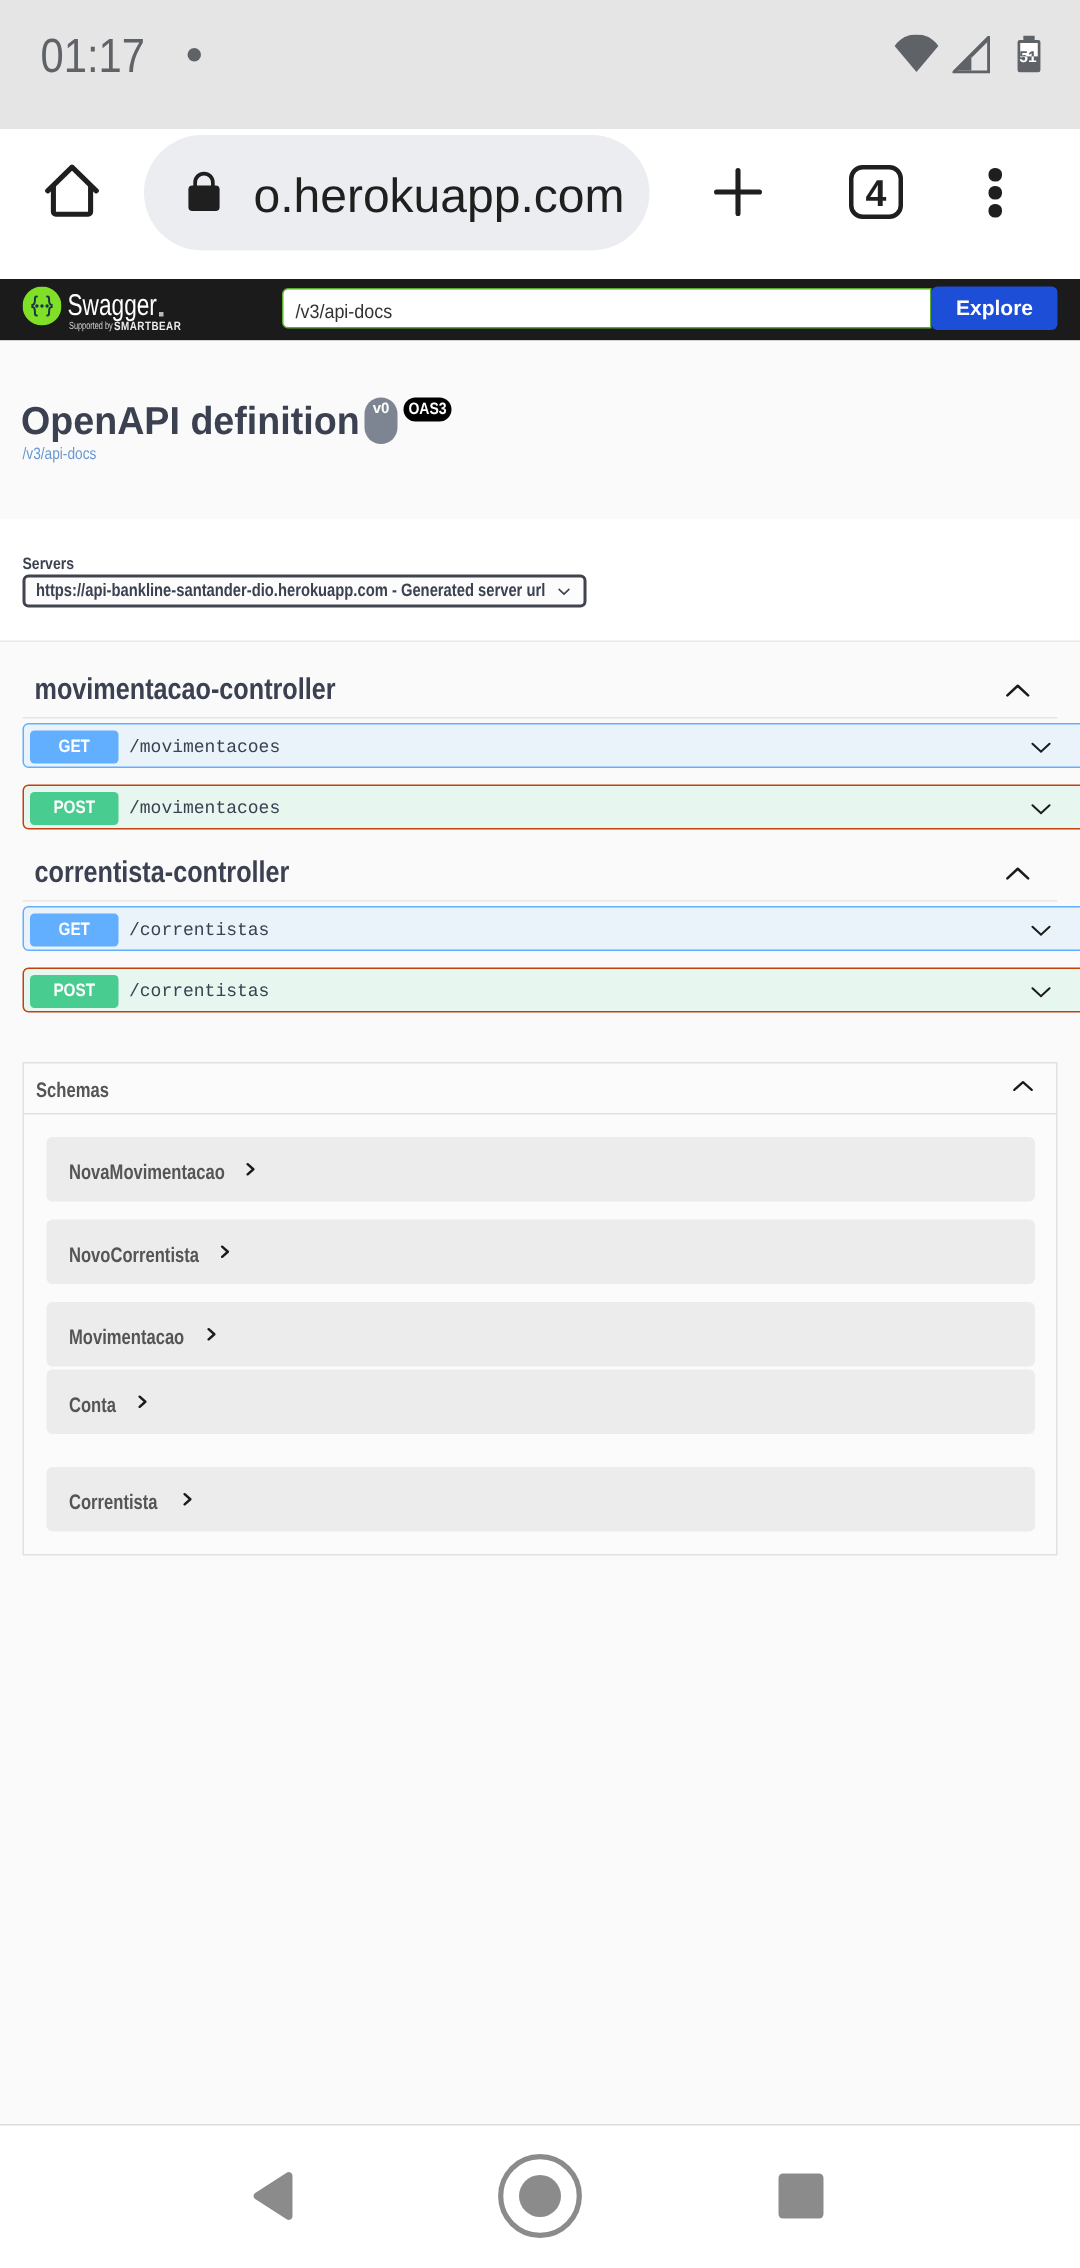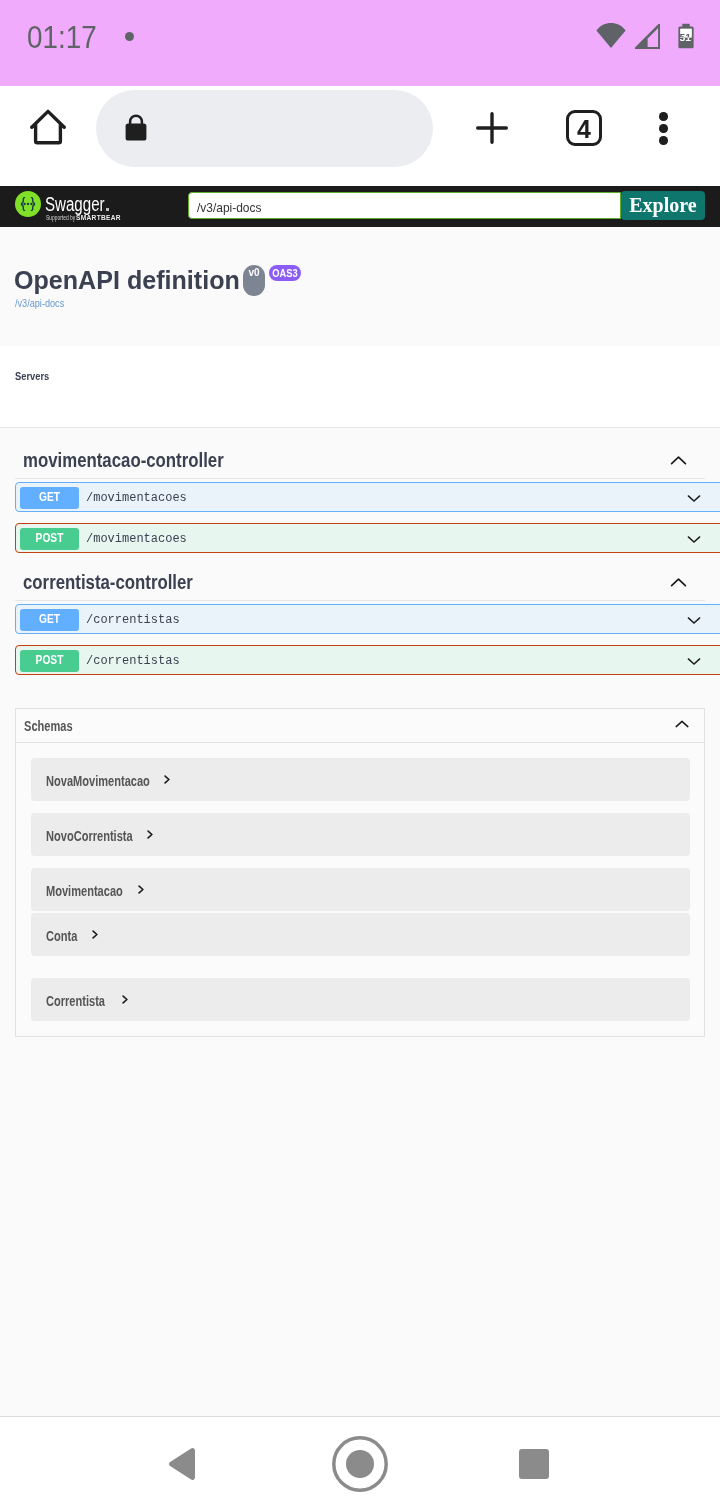--- a/index.html
+++ b/index.html
@@ -1,21 +1,21 @@
 <!DOCTYPE html>
 <html><head>
 <meta charset="utf-8">
 <style>
   html,body{margin:0;padding:0;}
   *{-webkit-font-smoothing:antialiased;}
   body{width:720px;height:1512px;background:#fafafa;font-family:"Liberation Sans",sans-serif;overflow:hidden;}
   .phone{position:relative;width:720px;height:1512px;background:#fff;}
 
   
-  .statusbar{position:absolute;left:0;top:0;width:720px;height:86px;background:#f0abfc;}
+  .statusbar{position:absolute;left:0;top:0;width:720px;height:86px;background:#e5e5e5;}
   .sb-time{position:absolute;left:27px;top:19px;font-size:32px;color:#5f6368;line-height:37px;transform:scaleX(0.87);transform-origin:left top;}
   .sb-dot{position:absolute;left:125px;top:32px;width:9px;height:9px;border-radius:50%;background:#5f6368;}
   .ico-wifi{position:absolute;left:596px;top:23px;width:30px;height:25px;}
   .ico-signal{position:absolute;left:635px;top:24px;width:25px;height:25px;}
   .ico-batt{position:absolute;left:678px;top:23px;width:16px;height:26px;opacity:0.999;}
   .ico-batt text{-webkit-font-smoothing:antialiased;text-rendering:geometricPrecision;}
 
   
   .toolbar{position:absolute;left:0;top:86px;width:720px;height:100px;background:#fff;}
   .ico-home{position:absolute;left:30px;top:109px;width:36px;height:36px;}
@@ -30,30 +30,30 @@
 
   
   .topbar{position:absolute;left:0;top:186px;width:720px;height:41px;background:#1b1b1b;}
   .logo-mark{position:absolute;left:15px;top:191px;width:26px;height:26px;}
   .logo-txt{position:absolute;left:45px;top:193px;font-size:20px;color:#fff;font-weight:normal;line-height:22px;transform:scaleX(0.755);transform-origin:left top;white-space:nowrap;}
   .logo-dot{position:absolute;left:106px;top:208px;width:3px;height:3px;background:#b9b9b9;}
   .logo-sub{position:absolute;left:46px;top:214px;font-size:7px;color:#d5d5d5;line-height:8px;white-space:nowrap;transform:scaleX(0.7);transform-origin:left top;}
   .logo-sub2{position:absolute;left:76px;top:213px;font-size:8px;font-weight:bold;color:#ececec;line-height:9px;letter-spacing:.4px;white-space:nowrap;transform:scaleX(0.82);transform-origin:left top;}
   .topbar-input{position:absolute;left:188px;top:192px;width:433px;height:27px;background:#fff;border:1.5px solid #5eae2e;border-radius:4px 0 0 4px;box-sizing:border-box;}
   .topbar-input span{position:absolute;left:8px;top:7px;font-size:13px;color:#333;line-height:15px;transform:scaleX(0.92);transform-origin:left top;}
-  .explore{position:absolute;left:621px;top:191px;width:84px;height:29px;background:#0f766e;border-radius:4px;color:#fff;font-size:20px;font-weight:bold;text-align:center;line-height:29px;box-sizing:border-box;font-family:Liberation Serif, serif;}
+  .explore{position:absolute;left:621px;top:191px;width:84px;height:29px;background:#1d4ed8;border-radius:4px;color:#fff;font-size:14px;font-weight:bold;text-align:center;line-height:29px;box-sizing:border-box;}
 
   
   .swagger{position:absolute;left:0;top:227px;width:720px;height:1189px;background:#fafafa;overflow:hidden;}
   .info-block{position:absolute;left:0;top:0;width:720px;height:119px;background:#fafafa;}
   .scheme-block{position:absolute;left:0;top:119px;width:720px;height:82px;background:#fff;border-bottom:1px solid #e8e8e8;box-sizing:border-box;}
   .title{position:absolute;left:14px;top:38px;font-size:26px;font-weight:bold;color:#3b4151;line-height:30px;transform:scaleX(0.965);transform-origin:left top;white-space:nowrap;}
   .badge-v{position:absolute;left:243px;top:38px;width:22px;height:31px;background:#7d8492;border-radius:57px;}
   .badge-v span{position:absolute;left:0;top:0;width:22px;text-align:center;color:#fff;font-size:10px;font-weight:bold;line-height:15px;}
-  .badge-oas{position:absolute;left:269px;top:37.5px;width:32px;height:16px;background:#8b5cf6;border-radius:57px;}
+  .badge-oas{position:absolute;left:269px;top:37.5px;width:32px;height:16px;background:#000000;border-radius:57px;}
   .badge-oas span{position:absolute;left:0;top:0;width:32px;text-align:center;color:#fff;font-size:11px;font-weight:bold;line-height:16px;transform:scaleX(0.85);transform-origin:center top;}
   .urlline{position:absolute;left:15px;top:70px;font-size:11px;color:#6798d2;font-family:"Liberation Sans",sans-serif;line-height:13px;transform:scaleX(0.83);transform-origin:left top;}
   .servers-lbl{position:absolute;left:15px;top:143px;font-size:11px;font-weight:bold;color:#3b4151;line-height:13px;transform:scaleX(0.85);transform-origin:left top;}
   .server-sel{position:absolute;left:15px;top:156px;width:376px;height:22px;background:#fcfcfc;border:2px solid #41444e;border-radius:4px;box-sizing:border-box;}
   .server-sel span{position:absolute;left:6.5px;top:1px;font-size:12px;font-weight:bold;color:#3b4151;white-space:nowrap;line-height:14px;transform:scaleX(0.82);transform-origin:left top;}
   .server-sel .ch{position:absolute;left:355px;top:7px;width:8px;height:5px;}
 
   .tagname{position:absolute;left:22.5px;font-size:20px;font-weight:bold;color:#3b4151;line-height:22px;transform:scaleX(0.84);transform-origin:left top;white-space:nowrap;}
   .tagarrow{position:absolute;left:670px;width:17px;height:11px;}
   .taghr{position:absolute;left:15px;width:690px;height:1px;background:#e6e6e6;}
@@ -116,20 +116,21 @@
 
   <div class="toolbar"></div>
   <svg class="ico-home" viewBox="0 0 36 36">
     <path d="M1.8 18.2 L18 2.4 L34.2 18.2 M5.6 15 L5.6 32.2 a1.6 1.6 0 0 0 1.6 1.6 h21.6 a1.6 1.6 0 0 0 1.6 -1.6 L30.4 15" fill="none" stroke="#1f1f1f" stroke-width="3.4" stroke-linecap="round" stroke-linejoin="round"></path>
   </svg>
   <div class="omnibox"></div>
   <svg class="ico-lock" viewBox="0 0 22 27">
     <path d="M5.1 11.5 L5.1 7.6 a5.9 5.9 0 0 1 11.8 0 L16.9 11.5" fill="none" stroke="#1f1f1f" stroke-width="2.5"></path>
     <rect x="0.6" y="9.6" width="20.8" height="17" rx="2.6" fill="#1f1f1f"></rect>
   </svg>
+  <div class="url">o.herokuapp.com</div>
   <svg class="ico-plus" viewBox="0 0 32 32">
     <path d="M16 1.7 L16 30.3 M1.7 16 L30.3 16" stroke="#1f1f1f" stroke-width="3.4" stroke-linecap="round"></path>
   </svg>
   <div class="tabcount">
       <span>4</span>
     </div>
   <div class="kebab">
       <i></i>
       <i></i>
       <i></i>
@@ -158,20 +159,26 @@
     <div class="scheme-block"></div>
     <div class="title">OpenAPI definition</div>
     <div class="badge-v">
         <span>v0</span>
       </div>
     <div class="badge-oas">
         <span>OAS3</span>
       </div>
     <div class="urlline">/v3/api-docs</div>
     <div class="servers-lbl">Servers</div>
+    <div class="server-sel">
+      <span>https://api-bankline-santander-dio.herokuapp.com - Generated server url</span>
+      <svg class="ch" viewBox="0 0 13 8">
+          <path d="M1.2 1.4 L6.5 6.6 L11.8 1.4" stroke="#3b4151" stroke-width="1.7" fill="none" stroke-linecap="round" stroke-linejoin="round"></path>
+        </svg>
+    </div>
     <div id="tags-root">
         <div class="tagname" style="top: 222px;">movimentacao-controller</div>
         <svg class="tagarrow" viewBox="0 0 17 11" style="top: 228px;">
           <path d="M1.6 8.6 L8.5 2.2 L15.4 8.6" stroke="#1b1b1b" stroke-width="1.7" fill="none" stroke-linecap="round" stroke-linejoin="round"></path>
         </svg>
         <div class="taghr" style="top: 251px;"></div>
         <div class="op get" style="top: 255px;">
           <div class="verb">
             <span>GET</span>
           </div>

